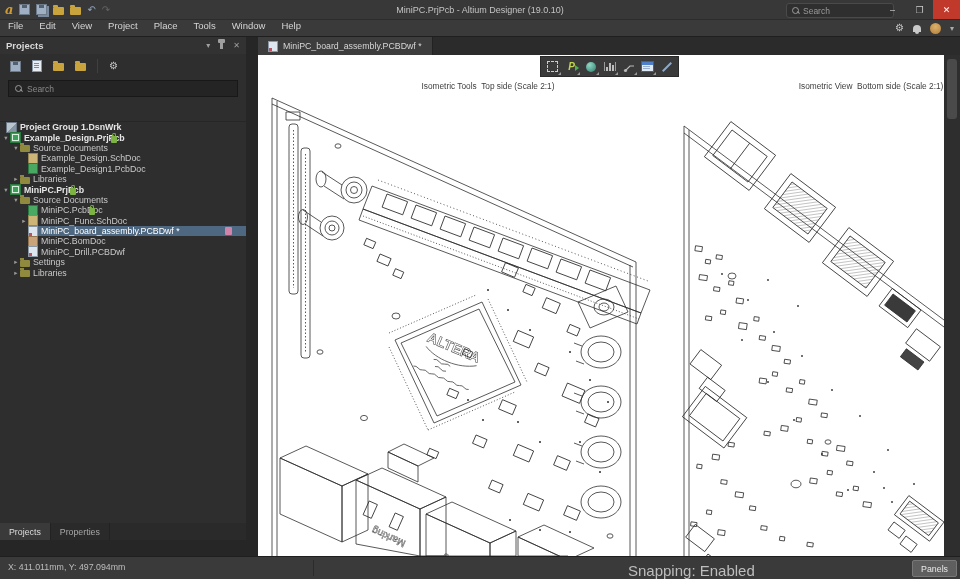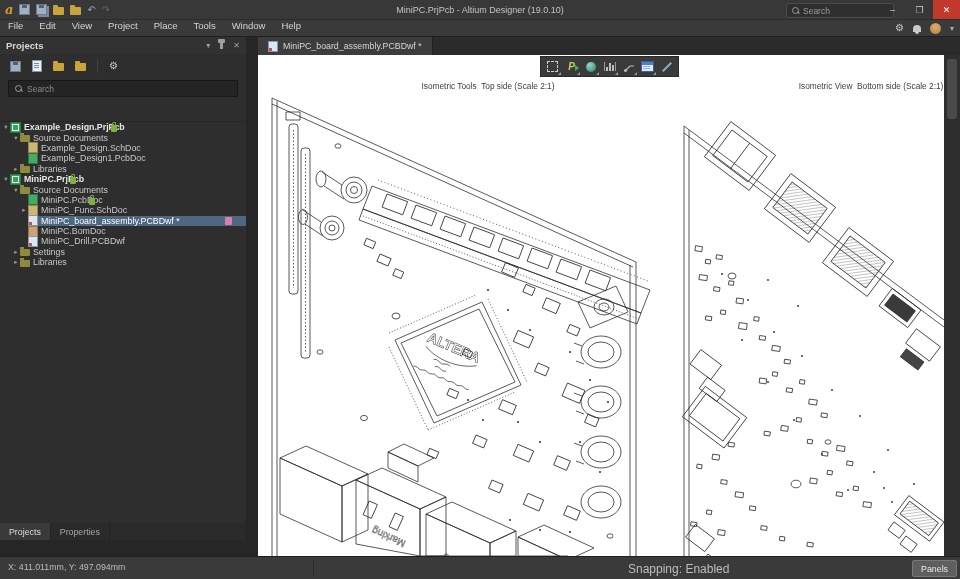--- a/index.html
+++ b/index.html
@@ -74,21 +74,21 @@
   .b-lock{width:6px;height:7px;background:#7cb342;border-radius:1px;position:relative;}
   .b-lock::before{content:"";position:absolute;left:1px;top:-3px;width:4px;height:3px;border:1px solid #7cb342;border-bottom:none;border-radius:3px 3px 0 0;box-sizing:border-box;}
   .b-mod{width:7px;height:8px;background:#d183a9;border-radius:1px;}
   
   .panel-tabs{position:absolute;left:0;bottom:0px;width:246px;height:17px;background:#2a2a2a;display:flex;align-items:stretch;}
   .ptab{font-size:8.8px;display:flex;align-items:center;padding:0 9px;color:#a8a8a8;border-right:1px solid #222;}
   .ptab.active{background:#3a3a3a;color:#dedede;}
   .statusbar{position:absolute;left:0;top:556px;width:960px;height:23px;background:#3a3a3a;border-top:1px solid #1f1f1f;}
   .coords{position:absolute;left:8px;top:5px;font-size:8.8px;color:#bdbdbd;}
   .st-div{position:absolute;left:313px;top:3px;width:1px;height:16px;background:#2b2b2b;}
-  .snapping{position:absolute;left:628px;top:5px;font-size:12px;color:#bdbdbd;}
+  .snapping{position:absolute;left:628px;top:5px;font-size:15px;color:#bdbdbd;}
   .panels-btn{position:absolute;right:3px;top:3px;height:15px;background:#5f5f5f;border:1px solid #787878;
               border-radius:2px;font-size:8.8px;color:#e8e8e8;display:flex;align-items:center;padding:0 8px;}
   
   .tabbar{position:absolute;left:258px;top:37px;width:702px;height:18px;background:#2b2b2b;display:flex;}
   .doctab{height:18px;background:#3d3d3d;display:flex;align-items:center;gap:5px;padding:0 10px;
           font-size:8.8px;color:#d6d6d6;border-right:1px solid #222;}
   .canvas{position:absolute;left:258px;top:55px;width:702px;height:501px;background:#2e2e2e;}
   .sheet{position:absolute;left:0;top:0;width:686px;height:501px;background:#ffffff;}
   .rstrip{position:absolute;left:686px;top:0;width:16px;height:501px;background:#2e2e2e;}
   .rthumb{position:absolute;left:689px;top:4px;width:10px;height:60px;background:#4a4a4a;border-radius:3px;}
@@ -168,20 +168,24 @@
     <span class="ic-folder"></span>
     <span class="pt-sep"></span>
     <span class="gear">⚙</span>
   </div>
   <div class="panel-search">
     <span class="mag"></span>
     <span>Search</span>
   </div>
 
   <div class="tree">
+    <div class="trow bold" style="padding-left:6px">
+      <span class="ticon i-wrk"></span>
+      <span class="tlabel">Project Group 1.DsnWrk</span>
+    </div>
     <div class="trow bold" style="padding-left:2px">
       <span class="arrow">▾</span>
       <span class="ticon i-prj"></span>
       <span class="tlabel">Example_Design.PrjPcb</span>
       <span class="badge b-lock"></span>
     </div>
     <div class="trow" style="padding-left:12px">
       <span class="arrow">▾</span>
       <span class="ticon i-fold"></span>
       <span class="tlabel">Source Documents</span>

